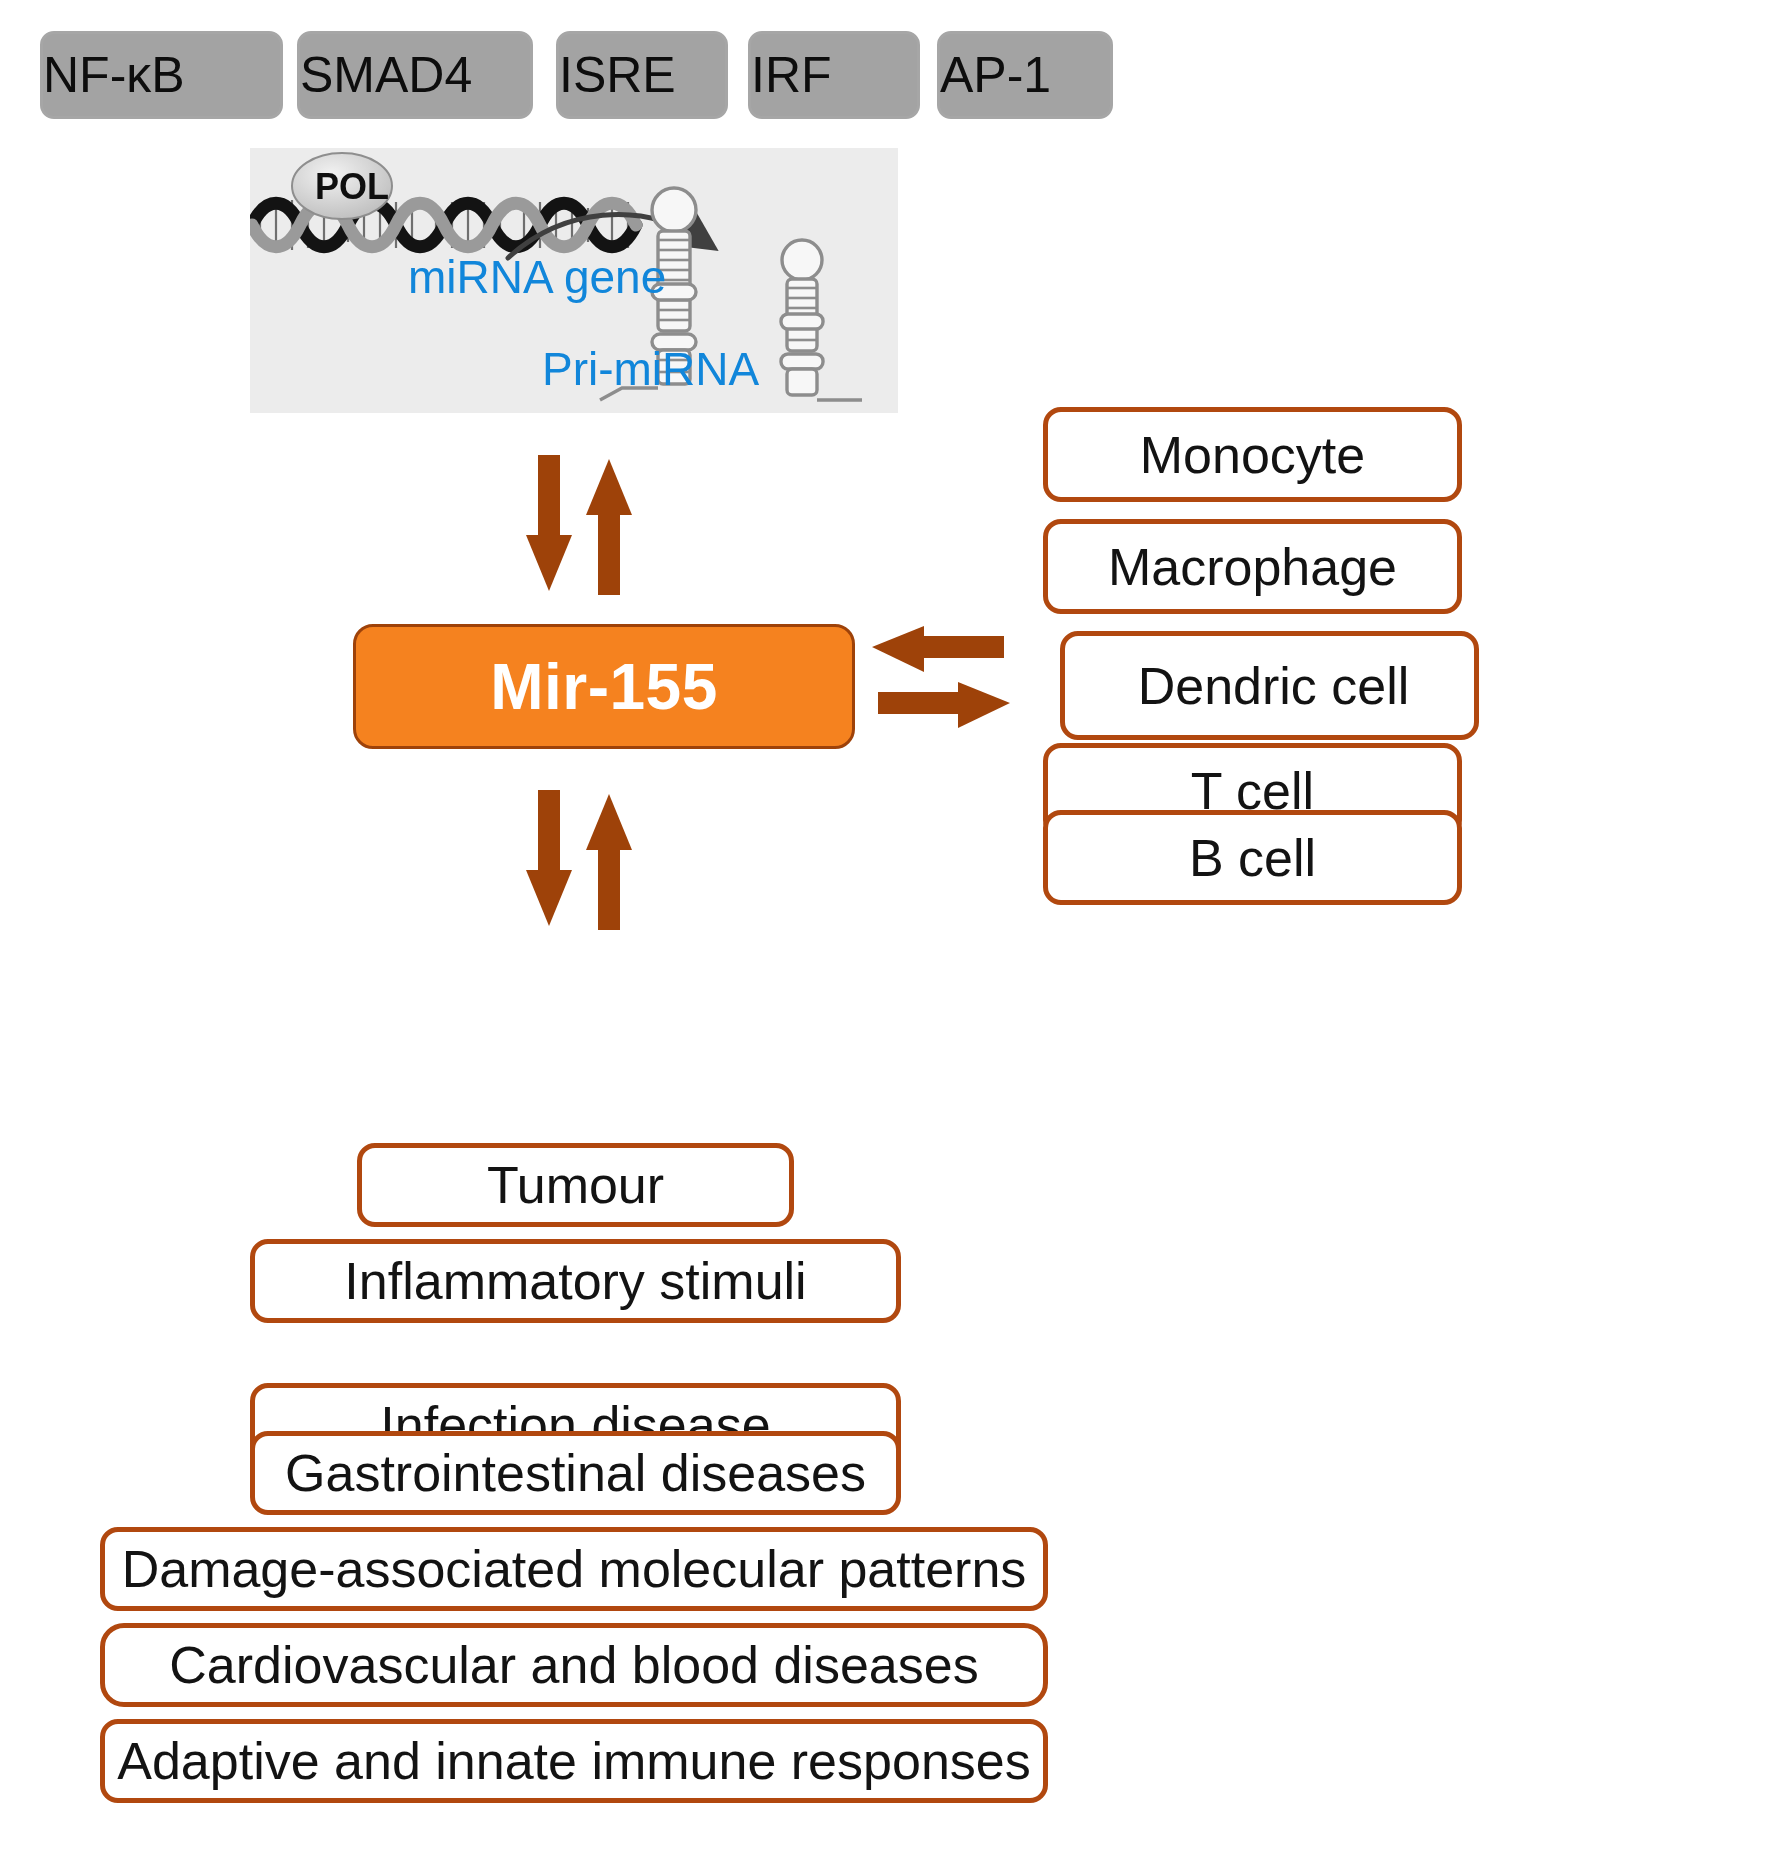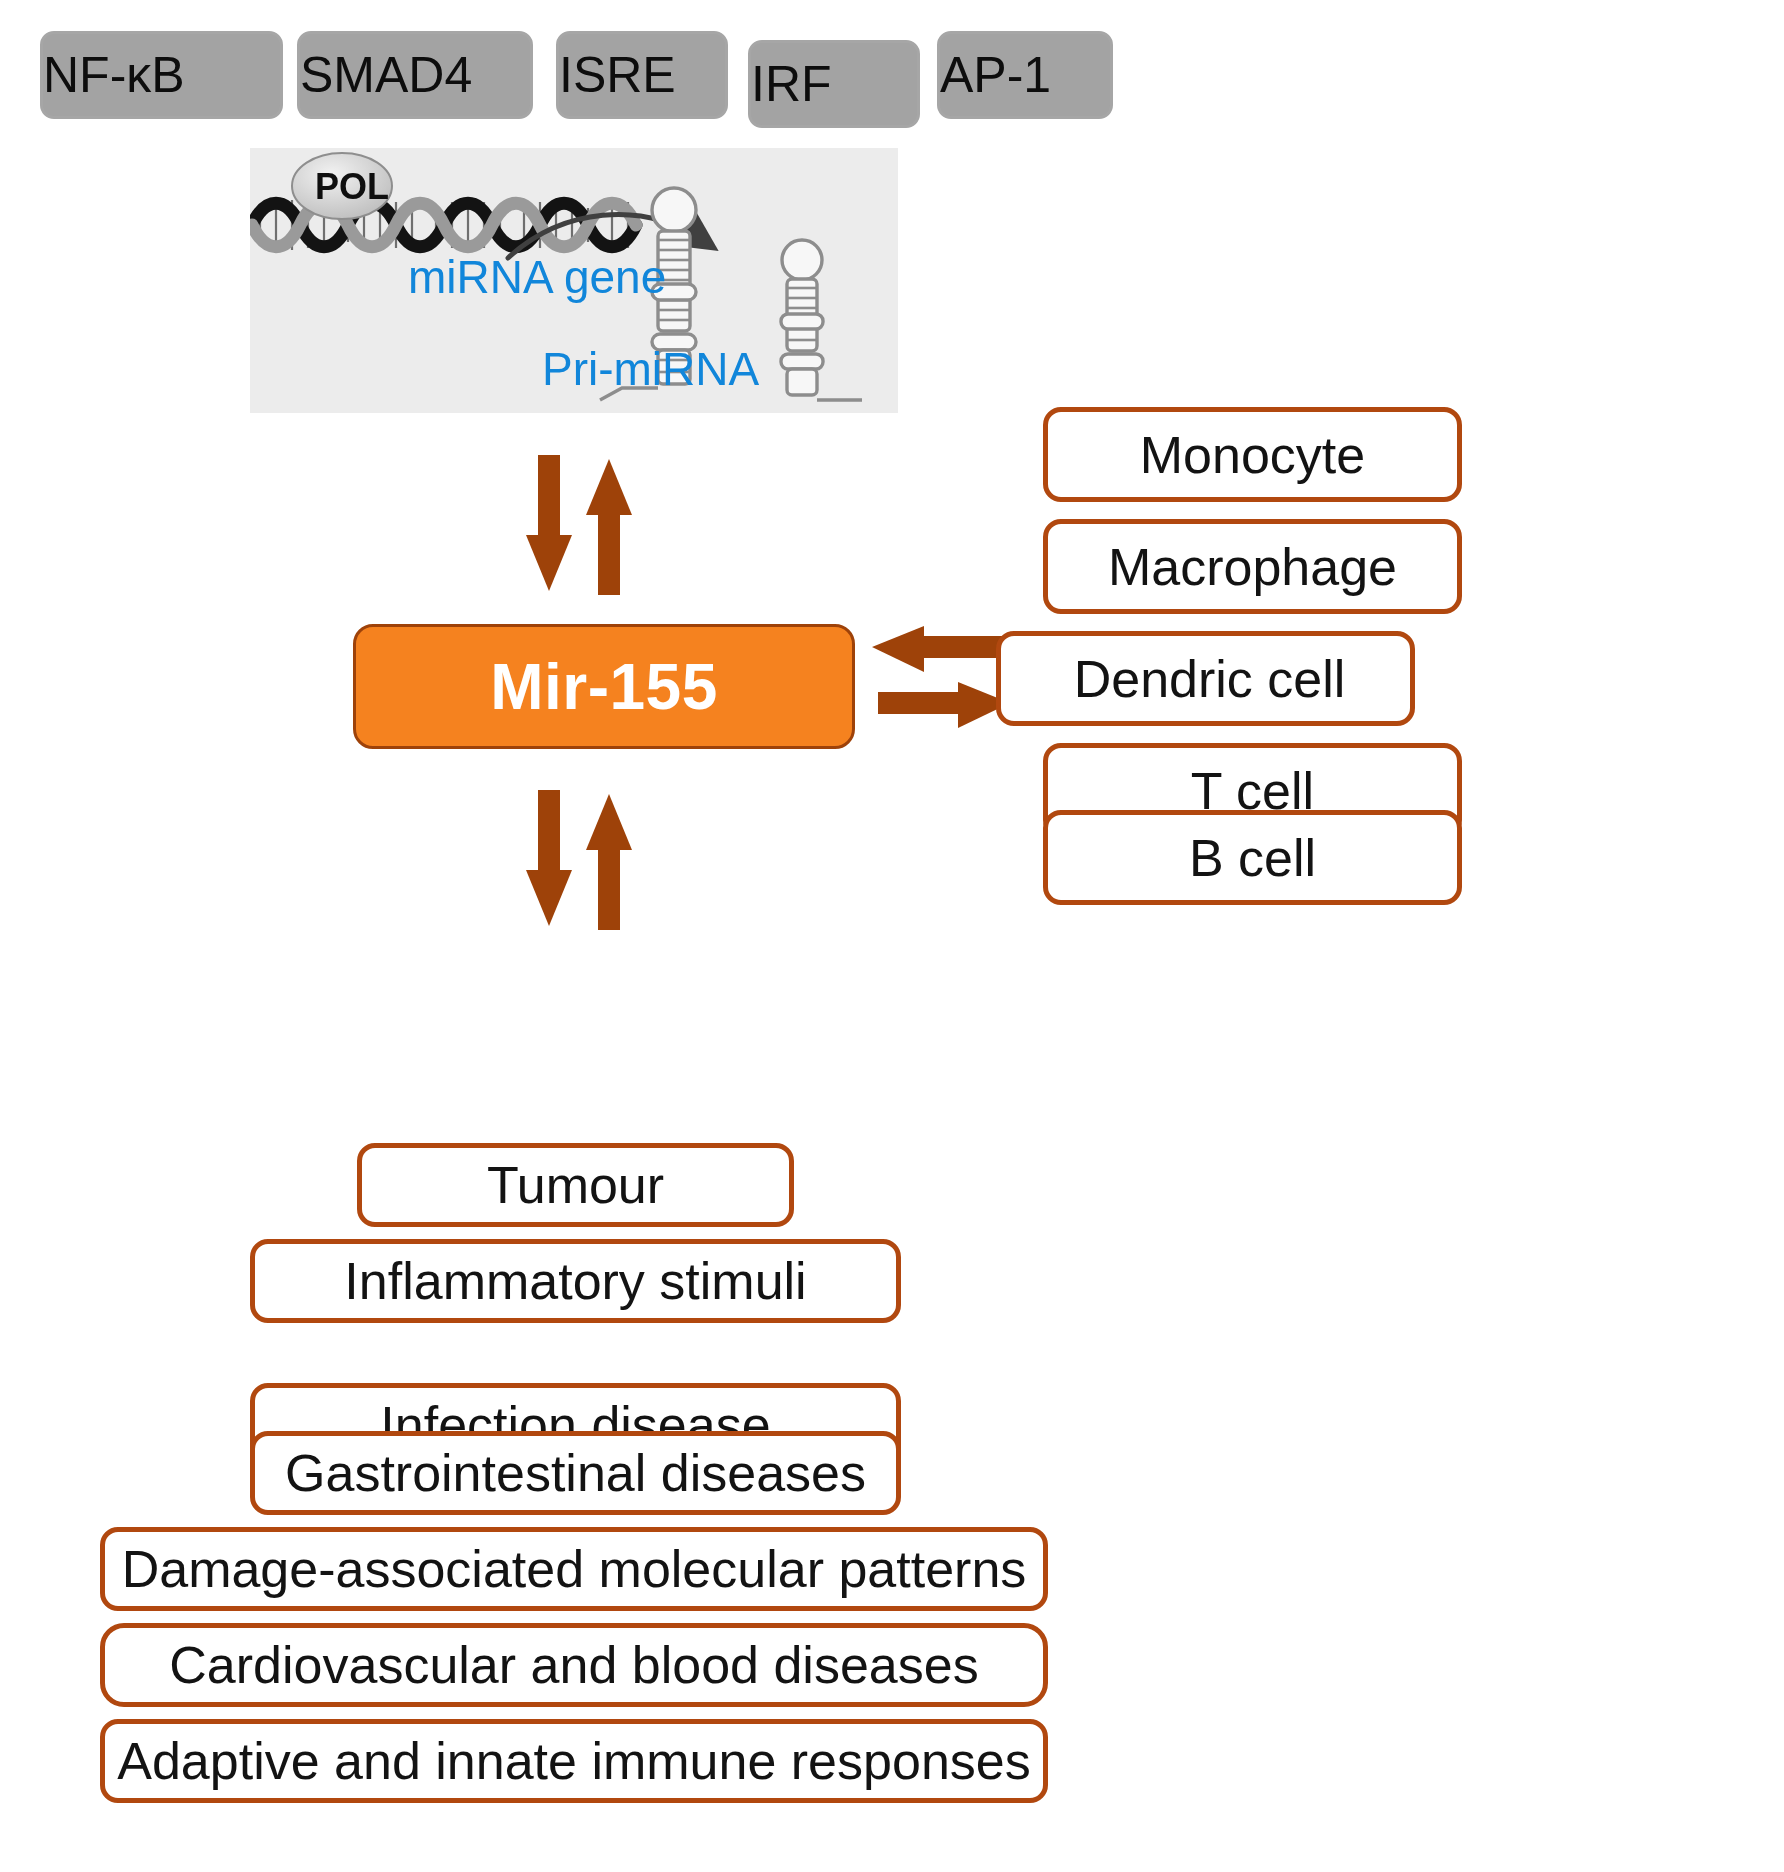--- a/index.html
+++ b/index.html
@@ -78,21 +78,21 @@
 
   <div class="tfbox" style="left:40px;top:31px;width:243px;height:88px;">
     <span>NF-κB</span>
   </div>
   <div class="tfbox" style="left:297px;top:31px;width:236px;height:88px;">
     <span>SMAD4</span>
   </div>
   <div class="tfbox" style="left:556px;top:31px;width:172px;height:88px;">
     <span>ISRE</span>
   </div>
-  <div class="tfbox" style="left:748px;top:31px;width:172px;height:88px;margin-top:9px;">
+  <div class="tfbox" style="left:748px;top:31px;width:172px;height:88px;">
     <span>IRF</span>
   </div>
   <div class="tfbox" style="left:937px;top:31px;width:176px;height:88px;">
     <span>AP-1</span>
   </div>
 
   <div class="genepanel" style="left:250px;top:148px;width:648px;height:265px;">
 
     <svg width="648" height="265" viewBox="0 0 648 265">
       <defs>
@@ -242,21 +242,21 @@
       <path d="M66,60 L112,60 L89,4 Z"></path>
     </g>
   </svg>
 
   <div class="cellbox" style="left:1043px;top:407px;width:419px;height:95px;">
     <span>Monocyte</span>
   </div>
   <div class="cellbox" style="left:1043px;top:519px;width:419px;height:95px;">
     <span>Macrophage</span>
   </div>
-  <div class="cellbox" style="left:996px;top:631px;width:419px;height:95px;padding-left:8px;">
+  <div class="cellbox" style="left:1060px;top:631px;width:419px;height:109px;padding-left:8px;">
     <span>Dendric cell</span>
   </div>
   <div class="cellbox" style="left:1043px;top:743px;width:419px;height:95px;">
     <span>T cell</span>
   </div>
   <div class="cellbox" style="left:1043px;top:810px;width:419px;height:95px;">
     <span>B cell</span>
   </div>
 
   <div class="dzbox" style="left:357px;top:1143px;width:437px;height:84px;">

